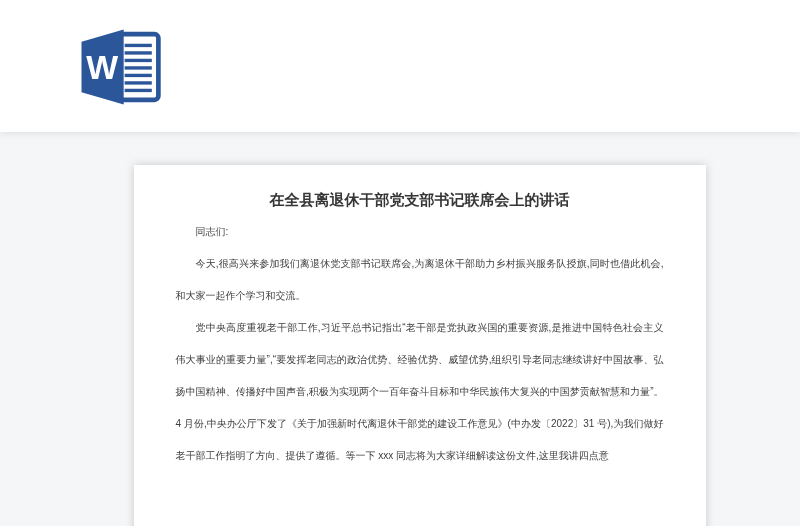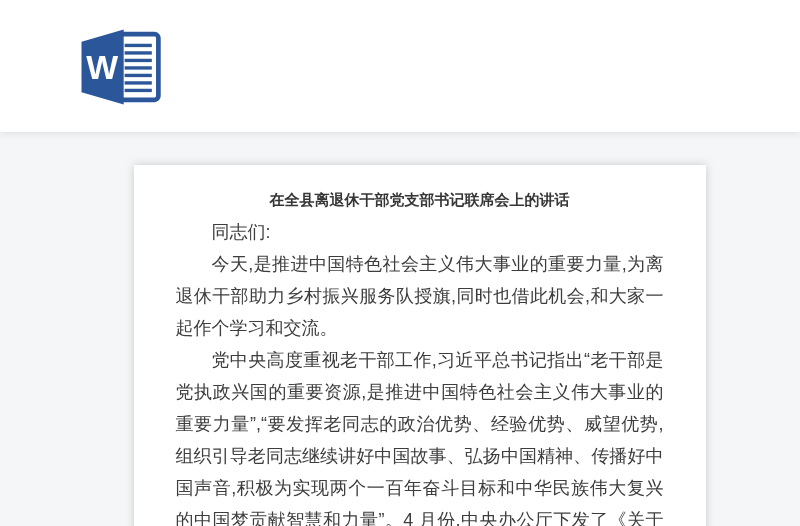--- a/index.html
+++ b/index.html
@@ -60,21 +60,21 @@
   .doc-title {
     margin: 0;
     font-size: 15px;
     line-height: 32px;
     font-weight: 700;
     text-align: center;
     color: #363636;
   }
   .page p {
     margin: 0;
-    font-size: 18px;
+    font-size: 10px;
     line-height: 32px;
     color: #3d3d3d;
     text-align: justify;
     text-indent: 2em;
   }
 </style>
 </head>
 <body>
 
 <div class="header">
@@ -93,16 +93,16 @@
 
     <polygon points="8,21 53,8 53,88 8,75" fill="#2b579a"></polygon>
     <text x="30" y="61" text-anchor="middle" font-size="36" font-weight="bold" fill="#ffffff" font-family="Liberation Sans, sans-serif">W</text>
   </svg>
 </div>
 
 <div class="preview">
   <div class="page">
     <h2 class="doc-title">在全县离退休干部党支部书记联席会上的讲话</h2>
     <p>同志们:</p>
-    <p>今天,是推进中国特色社会主义伟大事业的重要力量,为离退休干部助力乡村振兴服务队授旗,同时也借此机会,和大家一起作个学习和交流。</p>
+    <p>今天,很高兴来参加我们离退休党支部书记联席会,为离退休干部助力乡村振兴服务队授旗,同时也借此机会,和大家一起作个学习和交流。</p>
     <p>党中央高度重视老干部工作,习近平总书记指出“老干部是党执政兴国的重要资源,是推进中国特色社会主义伟大事业的重要力量”,“要发挥老同志的政治优势、经验优势、威望优势,组织引导老同志继续讲好中国故事、弘扬中国精神、传播好中国声音,积极为实现两个一百年奋斗目标和中华民族伟大复兴的中国梦贡献智慧和力量”。4 月份,中央办公厅下发了《关于加强新时代离退休干部党的建设工作意见》(中办发〔2022〕31 号),为我们做好老干部工作指明了方向、提供了遵循。等一下 xxx 同志将为大家详细解读这份文件,这里我讲四点意</p>
   </div>
 </div>
 
 </body></html>

